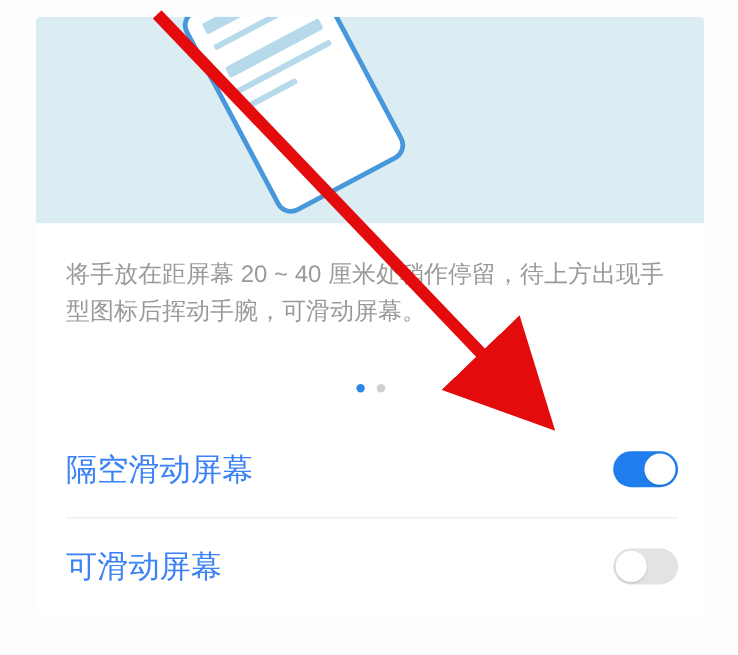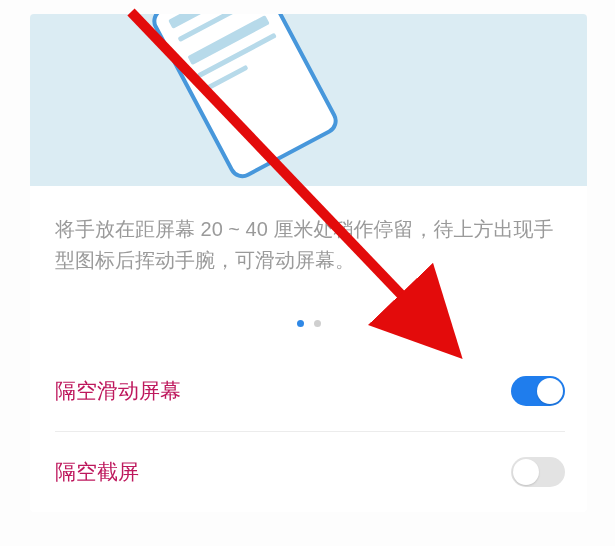--- a/index.html
+++ b/index.html
@@ -78,22 +78,22 @@
     .settings {
       padding: 0 22px 0 25px;
     }
     .row {
       display: flex;
       align-items: center;
       justify-content: space-between;
       height: 80px;
     }
     .row-label {
-      font-size: 21px;
-      color: #be185d;
+      font-size: 26px;
+      color: #3b82f6;
     }
     .divider {
       height: 1px;
       background: #ececec;
     }
     .toggle {
       width: 54px;
       height: 30px;
       border-radius: 30px;
       position: relative;
@@ -154,21 +154,21 @@
 
     <div class="settings">
       <div class="row">
         <div class="row-label">隔空滑动屏幕</div>
         <div class="toggle on">
           <div class="knob"></div>
         </div>
       </div>
       <div class="divider"></div>
       <div class="row">
-        <div class="row-label">隔空截屏</div>
+        <div class="row-label">可滑动屏幕</div>
         <div class="toggle off">
           <div class="knob"></div>
         </div>
       </div>
     </div>
   </div>
 </div>
 
 <svg class="arrow-svg">
   <defs>

